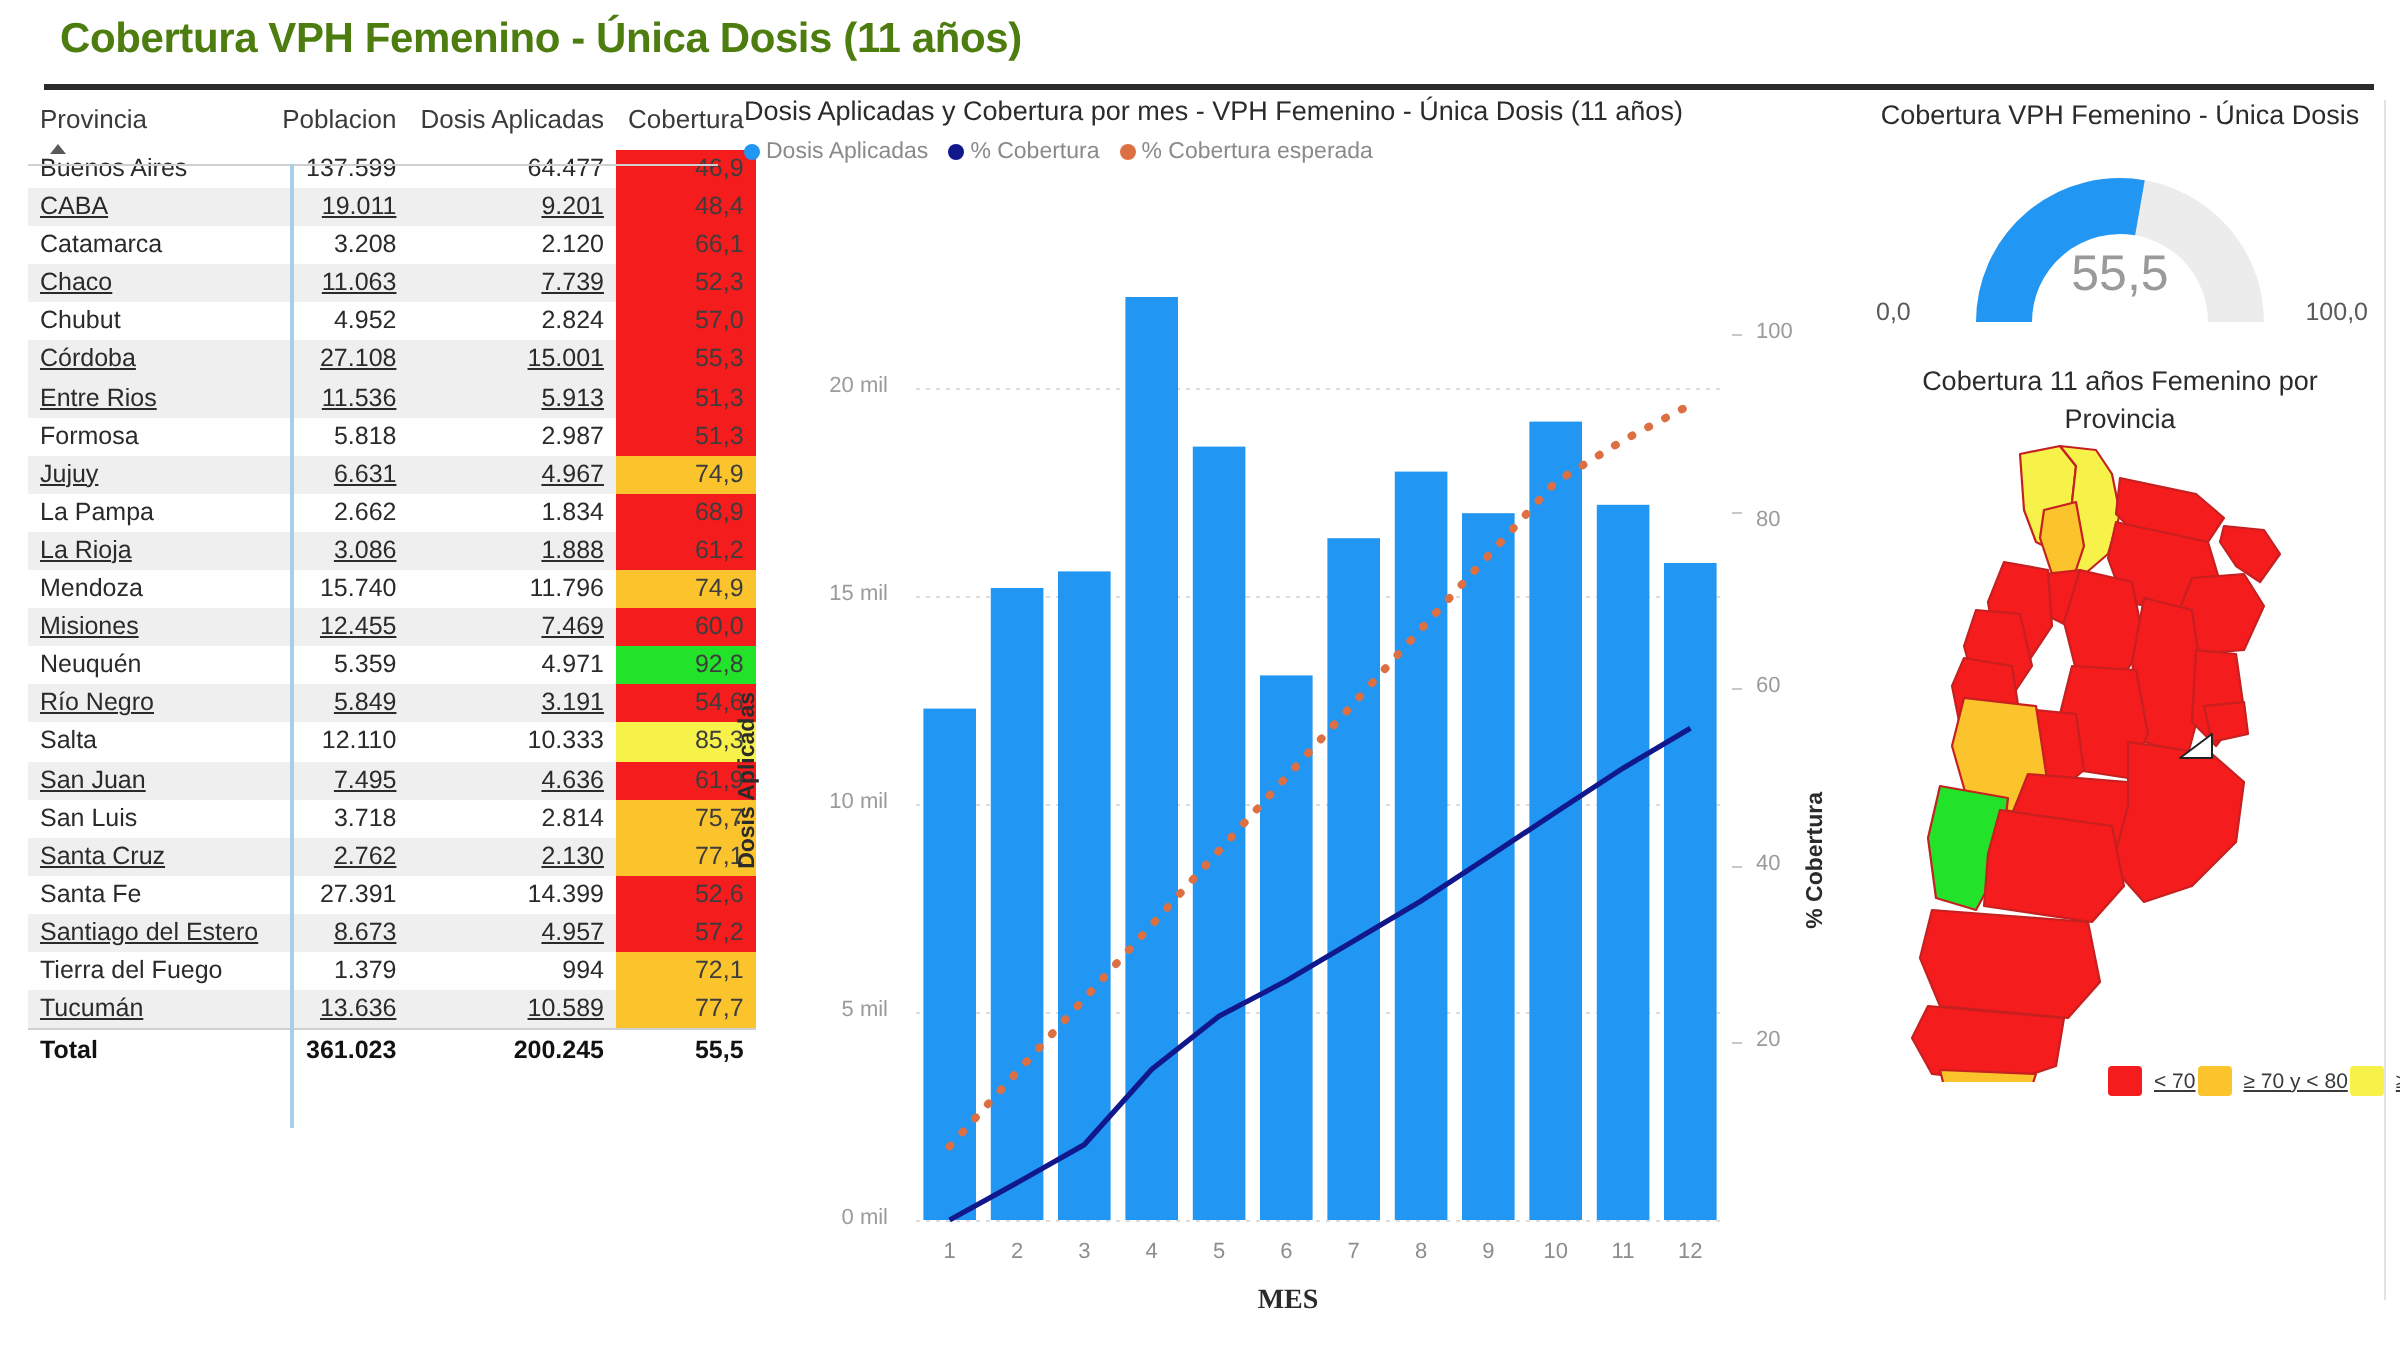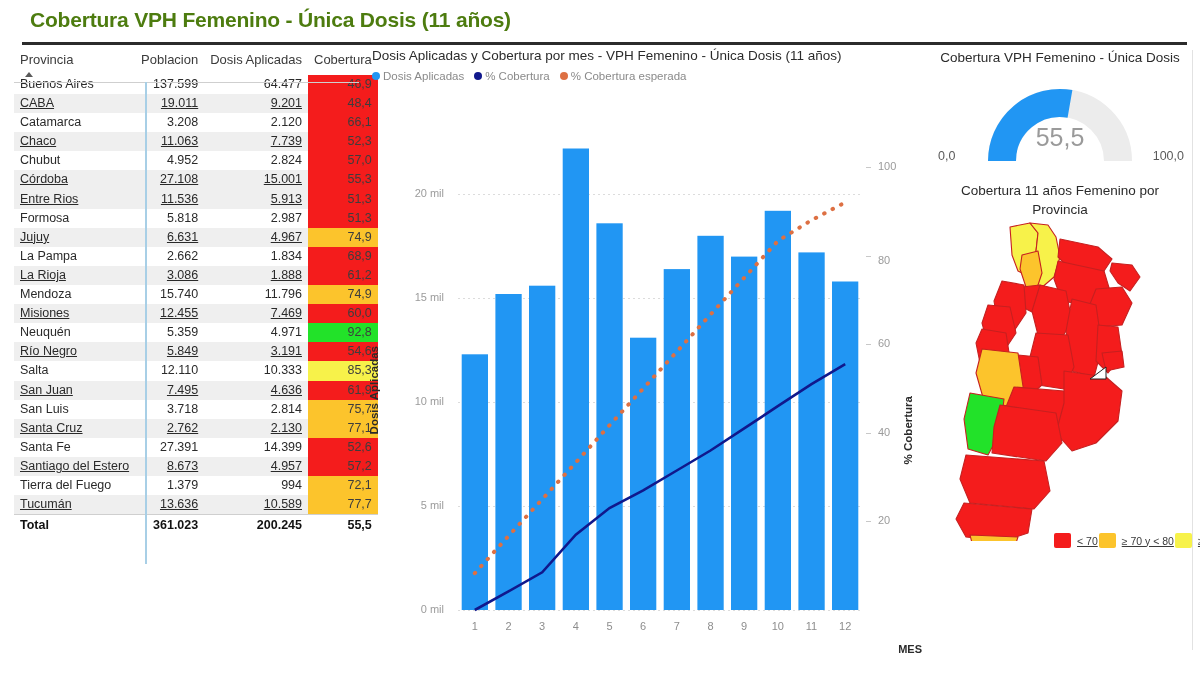--- a/index.html
+++ b/index.html
@@ -56,22 +56,22 @@
   #ytitle-left  { left:2px;  top:250px; }
   #ytitle-right { left:536px; top:300px; }
   .tick-label { position:absolute; font-size:11px; color:#9b9b9b; white-space:nowrap; }
   .tl-left  { text-align:right; width:46px; }
   .tl-right { text-align:left;  width:40px; }
   .gridline { position:absolute; left:92px; width:404px; height:1px;
               background:repeating-linear-gradient(to right,#dcdcdc 0 2px,transparent 2px 5px); }
   .tickmark { position:absolute; width:5px; height:1px; background:#c8c8c8; }
   #bars-svg { position:absolute; left:0; top:0; }
   .xtick { position:absolute; font-size:11px; color:#8d8d8d; text-align:center; width:26px; top:524px; }
-  #xtitle { position:absolute; top:547px; left:0; width:556px; text-align:right;
-            font-size:11px; font-weight:bold; color:#2b2b2b; }
+  #xtitle { position:absolute; top:547px; left:0; width:556px; text-align:center;
+            font-size:14px; font-weight:bold; color:#2b2b2b;font-family:Liberation Serif, serif; }
 
   
   #right-panel { position:absolute; left:926px; top:48px; width:268px; height:615px; }
   #gauge-title { font-size:13.5px; color:#2b2b2b; text-align:center; line-height:19px; padding:0 8px; }
   #gauge-wrap { position:relative; width:268px; height:104px; margin-top:4px; }
   #gauge-value {
     position:absolute; left:0; top:52px; width:268px; text-align:center;
     font-size:25px; color:#9a9a9a;
   }
   #gauge-min { position:absolute; left:12px; top:78px; font-size:12.5px; color:#5b5b5b; }

